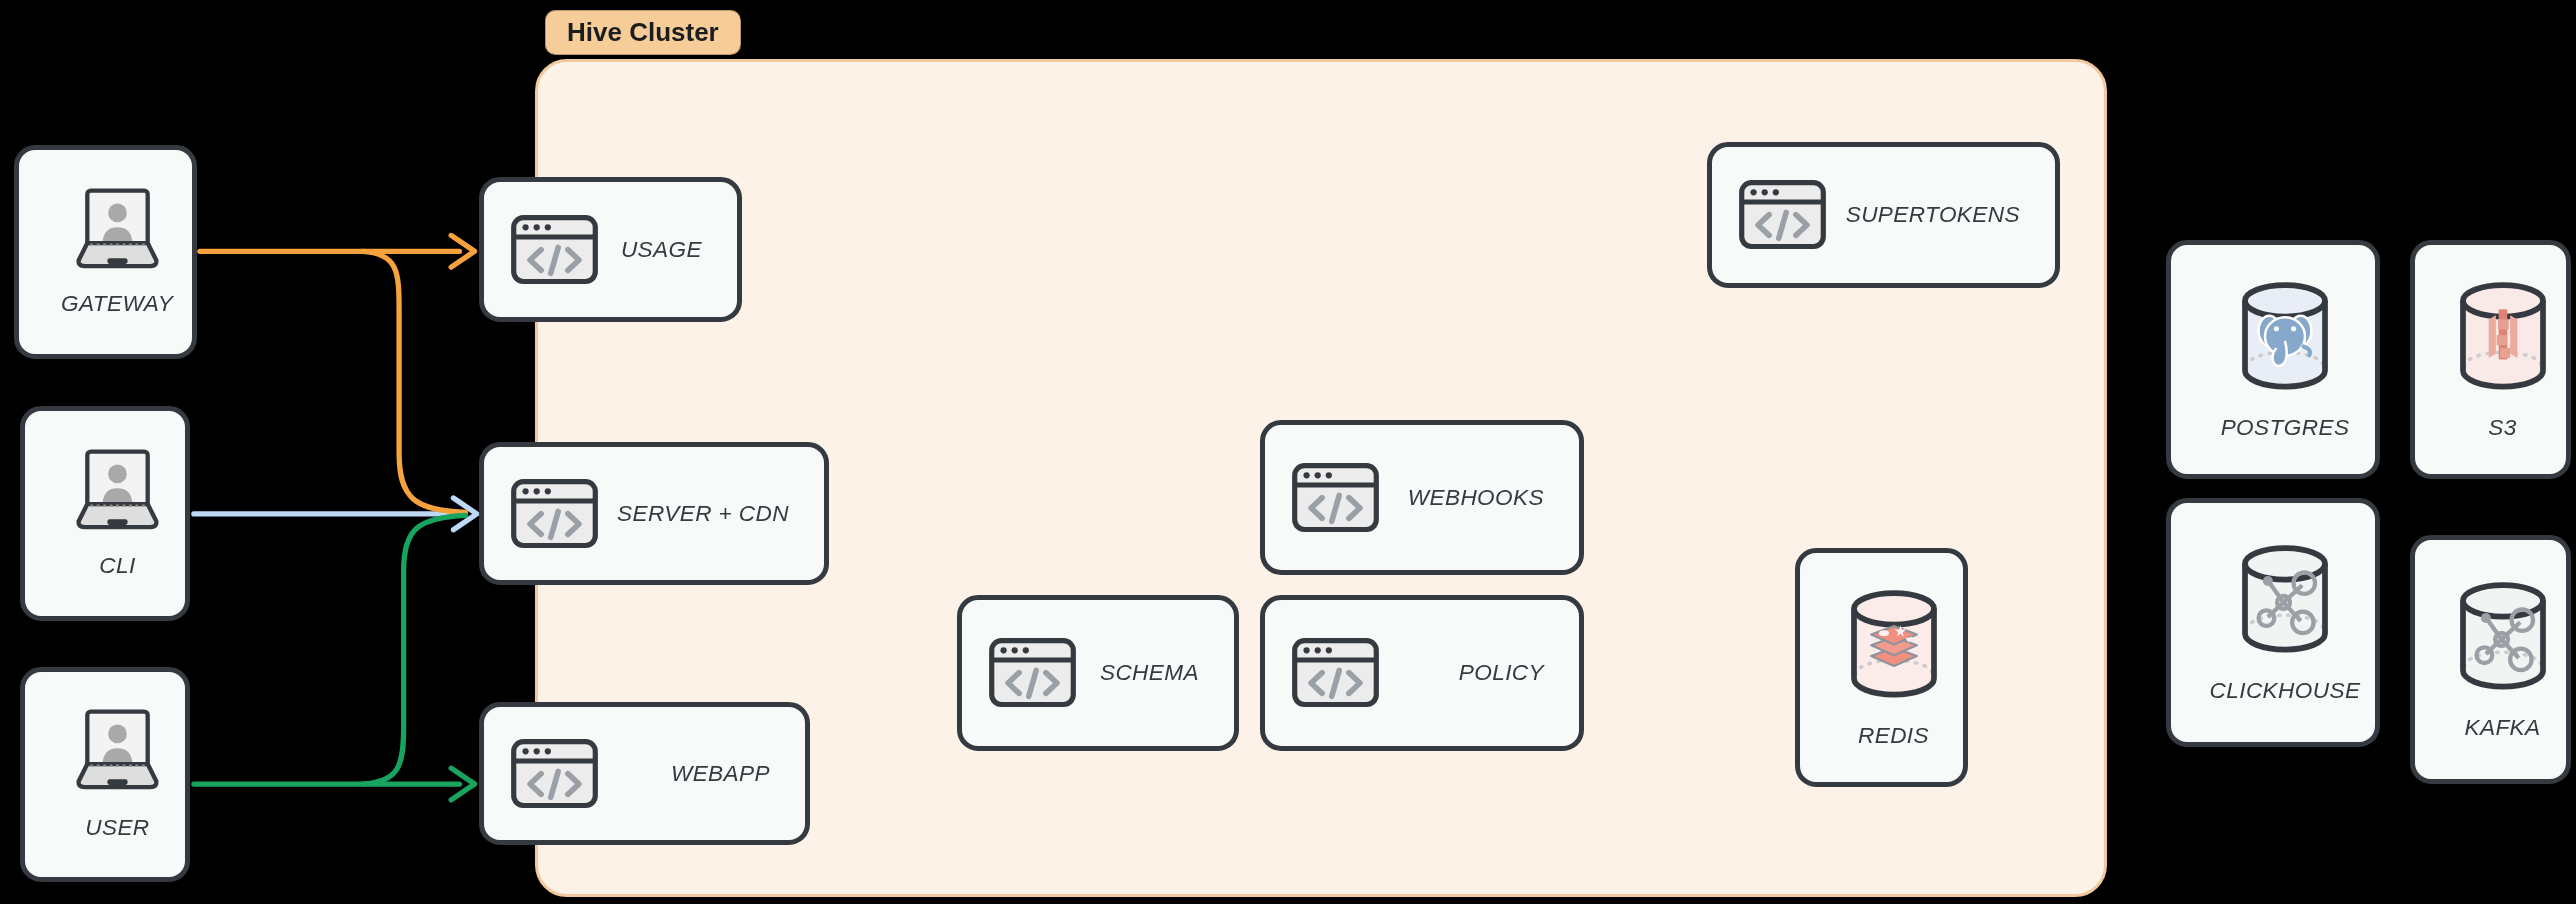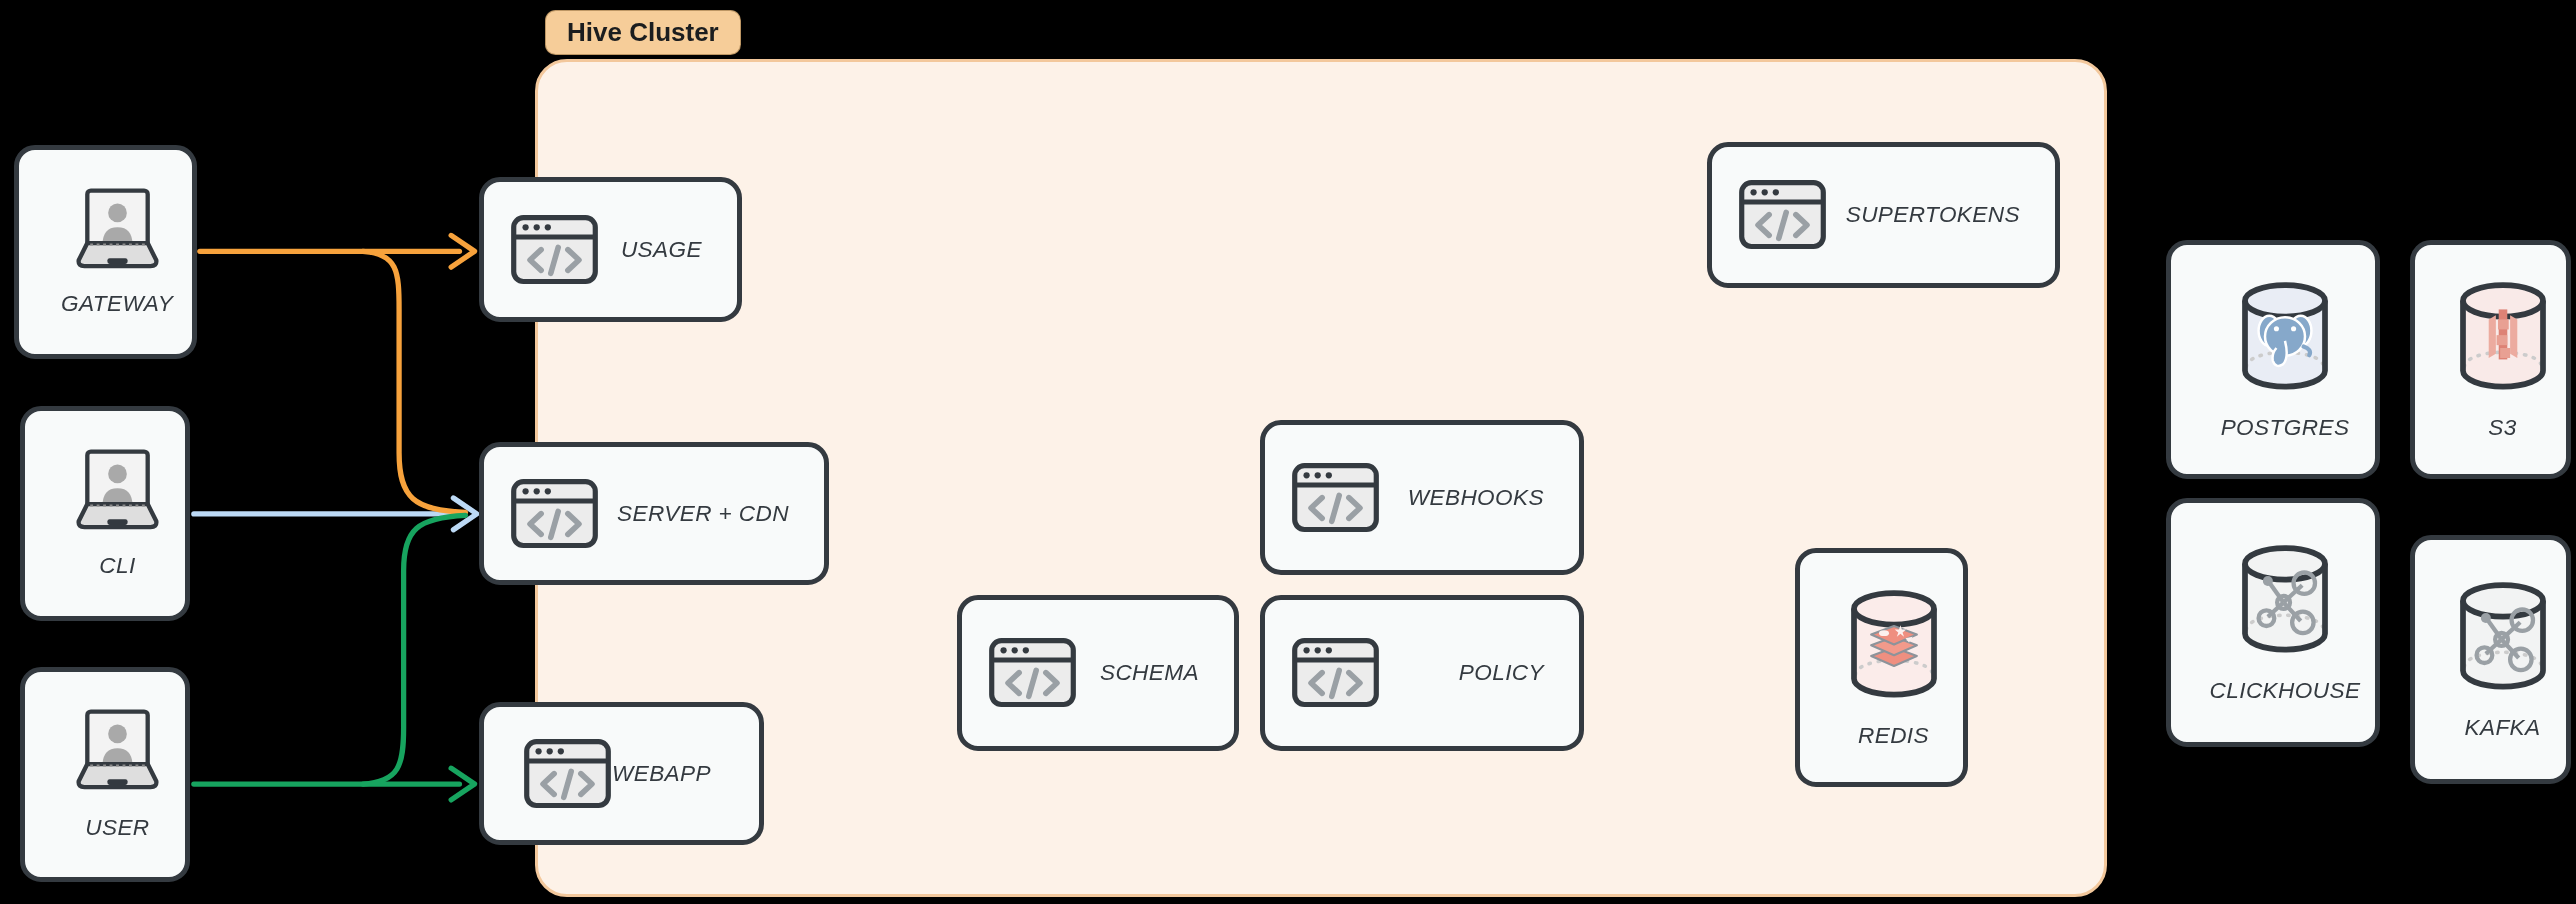--- a/index.html
+++ b/index.html
@@ -22,21 +22,21 @@
   .lbl{font-style:italic;color:#343a40;font-size:22.6px;letter-spacing:0.4px;white-space:nowrap;}
   .win{width:89px;height:auto;flex:none;}
   .laptop{width:115px;height:auto;}
   .cyl{width:100px;height:auto;}
   
   #gateway{left:13.6px;top:145px;width:183px;height:214px;}
   #cli{left:20.4px;top:406px;width:170px;height:215px;}
   #user{left:20.4px;top:667px;width:170px;height:215px;gap:22px;}
   #usage{left:479px;top:177px;width:263px;height:145px;}
   #servercdn{left:479px;top:442px;width:350px;height:143px;}
-  #webapp{left:479px;top:702px;width:285px;height:143px;justify-content:center;}
+  #webapp{left:479px;top:702px;width:331px;height:143px;}
   #ingestor{left:1067px;top:225px;width:387px;height:147px;}
   #emails{left:957px;top:420px;width:282px;height:155px;}
   #webhooks{left:1260px;top:420px;width:324px;height:155px;}
   #schema{left:957px;top:595px;width:282px;height:156px;}
   #policy{left:1260px;top:595px;width:324px;height:156px;}
   #supertokens{left:1707px;top:142px;width:353px;height:146px;}
   #tokens{left:1707px;top:306px;width:353px;height:146px;}
   #redis{left:1795px;top:548px;width:173px;height:239px;}
   #postgres{left:2166px;top:240px;width:214px;height:239px;}
   #s3{left:2410px;top:240px;width:161px;height:239px;}

